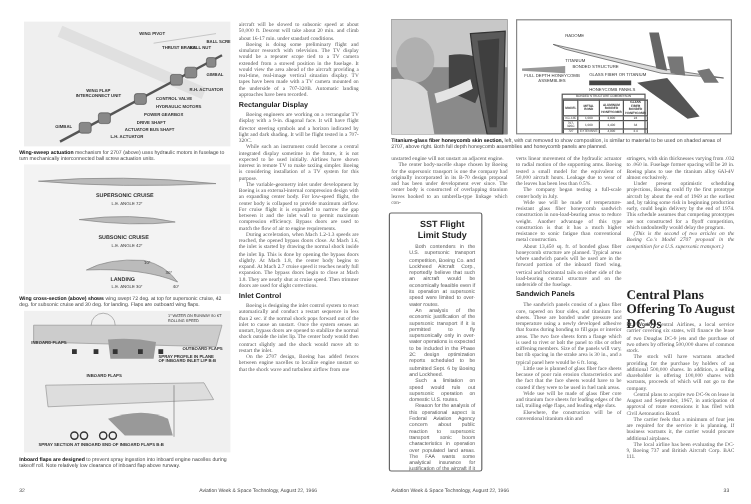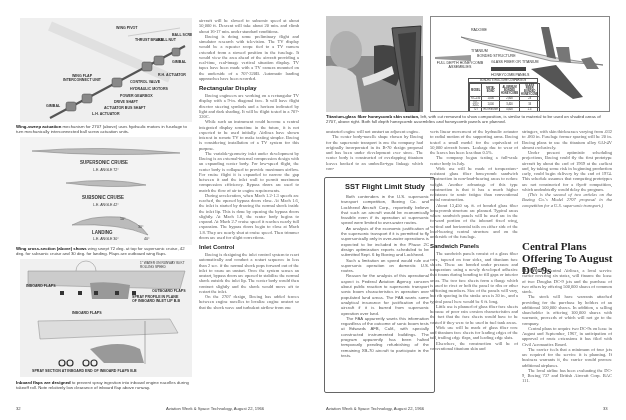--- a/index.html
+++ b/index.html
@@ -203,21 +203,21 @@
 
   <div class="caption" style="left:13px;top:114px;width:284px;">
     <b>Titanium-glass fiber honeycomb skin section,</b><span> left, with cut removed to show composition, is similar to material to be used on shaded areas of 2707, above right. Both full depth honeycomb assemblies and honeycomb panels are planned.</span>
   </div>
 
   <div class="col" style="left:13px;top:129px;width:97px;height:44px;overflow:hidden;">
     <p style="text-indent:0;">unstarted engine will not unstart an adjacent engine.</p>
     <p>The center body-nacelle shape chosen by Boeing for the supersonic transport is one the company had originally incorporated in its B-70 design proposal and has been under development ever since. The center body is constructed of overlapping titanium leaves hooked to an umbrella-type linkage which con-</p>
   </div>
 
-  <div class="sidebar-box" style="left:11px;top:177px;width:111px;height:216px;overflow:hidden;padding-left:16px;">
+  <div class="sidebar-box" style="left:11px;top:177px;width:78px;height:216px;overflow:hidden;padding-left:16px;">
     <h2>SST Flight Limit Study</h2>
     <p>Both contenders in the U.S. supersonic transport competition, Boeing Co. and Lockheed Aircraft Corp., reportedly believe that such an aircraft would be economically feasible even if its operation at supersonic speed were limited to over-water routes.</p>
     <p>An analysis of the economic justification of the supersonic transport if it is permitted to fly supersonically only in over-water operations is expected to be included in the Phase 2C design optimization reports scheduled to be submitted Sept. 6 by Boeing and Lockheed.</p>
     <p>Such a limitation on speed would rule out supersonic operation on domestic U.S. routes.</p>
     <p>Reason for the analysis of this operational aspect is Federal Aviation Agency concern about public reaction to supersonic transport sonic boom characteristics in operation over populated land areas. The FAA wants some analytical insurance for justification of the aircraft if it is barred from supersonic operation over land.</p>
     <p>The FAA apparently wants this information regardless of the outcome of sonic boom tests at Edwards AFB, Calif., with specially constructed instrumented buildings. The program apparently has been halted temporarily pending refurbishing of the remaining XB-70 aircraft to participate in the tests.</p>
   </div>
 
   <div class="col" style="left:117px;top:129px;width:88px;height:266px;overflow:hidden;">
     <p style="text-indent:0;">verts linear movement of the hydraulic actuator to radial motion of the supporting arms. Boeing tested a small model for the equivalent of 50,000 aircraft hours. Leakage due to wear of the leaves has been less than 0.5%.</p>

